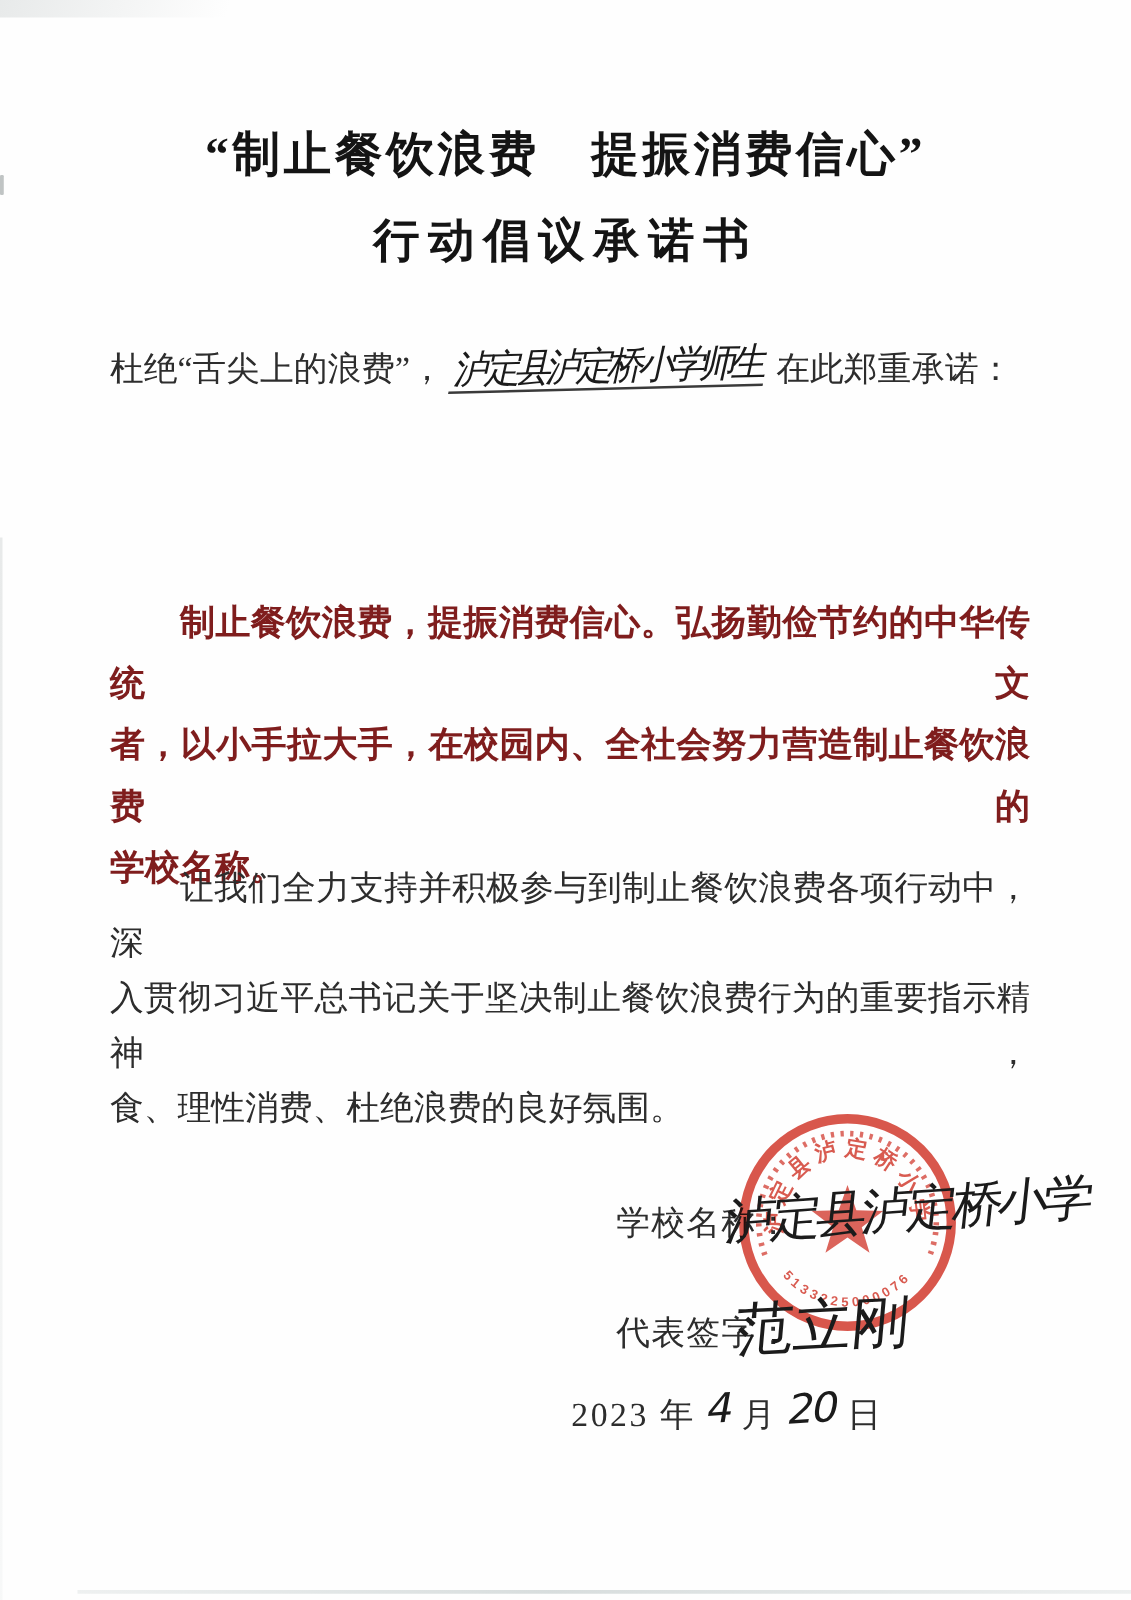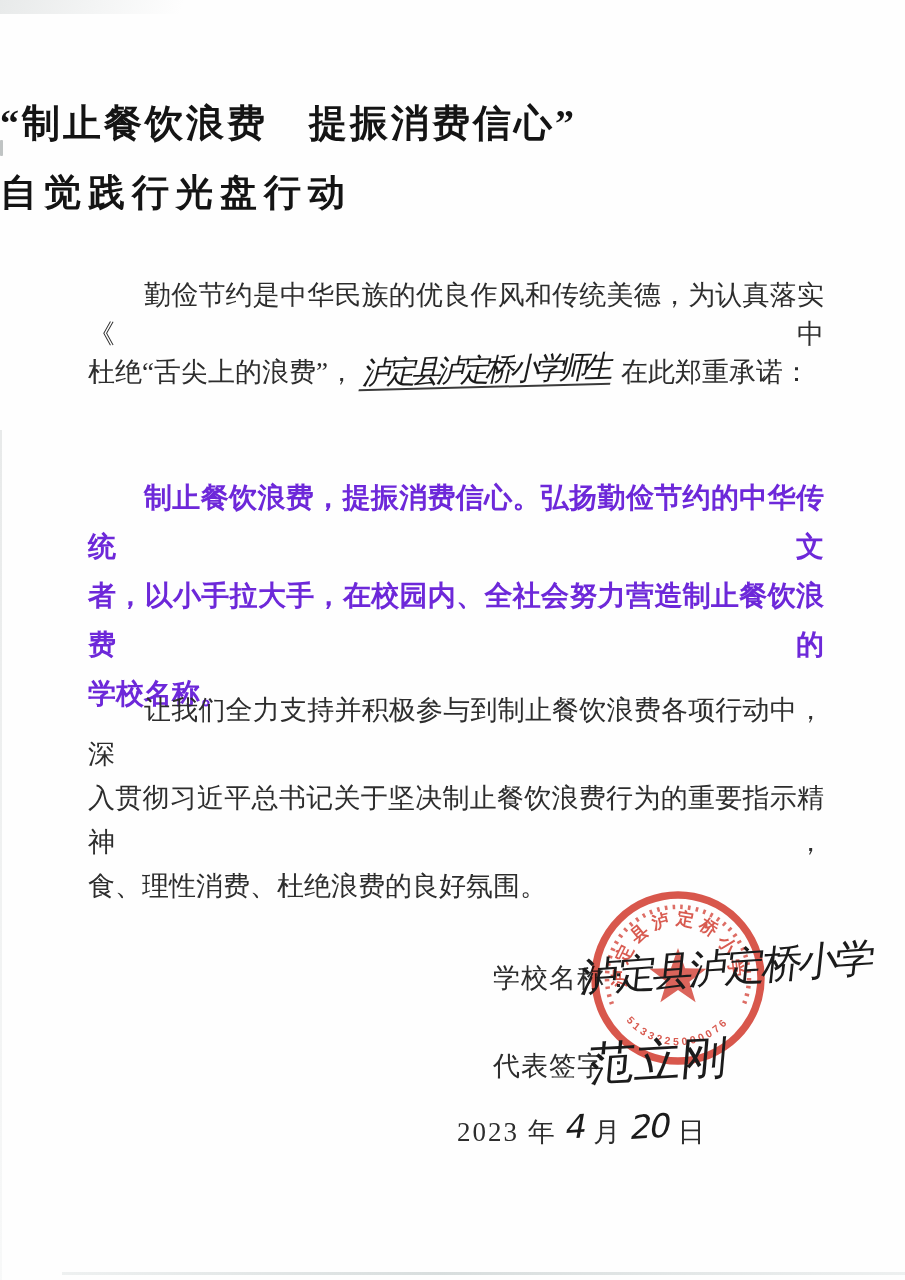--- a/index.html
+++ b/index.html
@@ -4,31 +4,31 @@
 <style>
   html,body{margin:0;padding:0;}
   body{
     width:905px;height:1280px;position:relative;overflow:hidden;
     background:#fefefe;
     font-family:"Liberation Serif","DejaVu Serif",serif;
     color:#2d2d2d;
   }
   
   .title{
-    position:absolute;left:0;width:905px;
+    position:absolute;left:0;width:905px;text-align:center;
     font-weight:bold;color:#141414;white-space:nowrap;
   }
   .title1{top:98px;font-size:38px;letter-spacing:3px;}
   .title2{top:168px;font-size:37px;letter-spacing:7px;}
   
   .para{position:absolute;left:88px;width:736px;}
   .para1{top:276px;font-size:27px;line-height:38.5px;}
   .para2{
     top:473px;font-size:28px;line-height:49px;font-weight:bold;
-    font-family:"Liberation Sans","DejaVu Sans",sans-serif;color:#6d28d9;
+    font-family:"Liberation Sans","DejaVu Sans",sans-serif;color:#7f1d1d;
   }
   .para3{top:688px;font-size:27px;line-height:44px;}
   .jline{width:736px;text-align:justify;text-align-last:justify;}
   .shortline{text-align:left;text-align-last:left;}
   .indent{text-indent:56px;}
   .inline-row{white-space:nowrap;}
   
   .hw{
     font-family:"DejaVu Sans",sans-serif;color:#1b1b1b;
     display:inline-block;transform:skewX(-12deg) rotate(-2deg);
@@ -90,24 +90,23 @@
 </style>
 </head>
 <body>
 
 <div class="scan-top"></div>
 <div class="scan-speck"></div>
 <div class="scan-left"></div>
 <div class="scan-bottom"></div>
 
 <div class="title title1">“制止餐饮浪费　提振消费信心”</div>
-<div class="title title2">自觉践行光盘行动</div>
+<div class="title title2">行动倡议承诺书</div>
 
 <div class="para para1">
-  <div class="jline indent">勤俭节约是中华民族的优良作风和传统美德，为认真落实《中</div>
   <div class="inline-row">
     <span>杜绝“舌尖上的浪费”，</span><span class="hw hw-inline">泸定县泸定桥小学师生</span><span>在此郑重承诺：</span>
   </div>
 </div>
 
 <div class="para para2">
   <div class="jline indent">制止餐饮浪费，提振消费信心。弘扬勤俭节约的中华传统文</div>
   <div class="jline">者，以小手拉大手，在校园内、全社会努力营造制止餐饮浪费的</div>
   <div class="jline shortline">学校名称。</div>
 </div>

